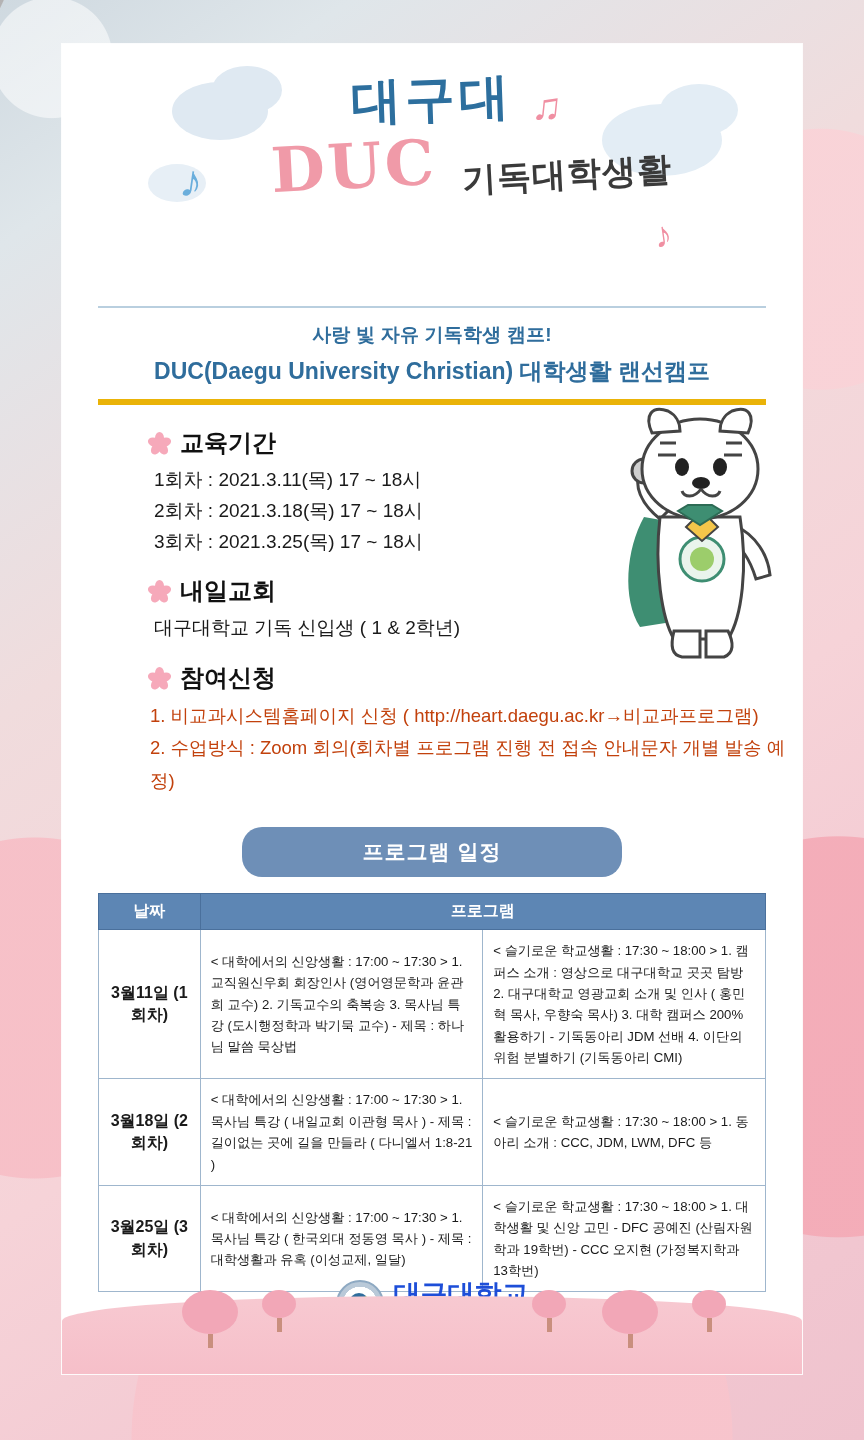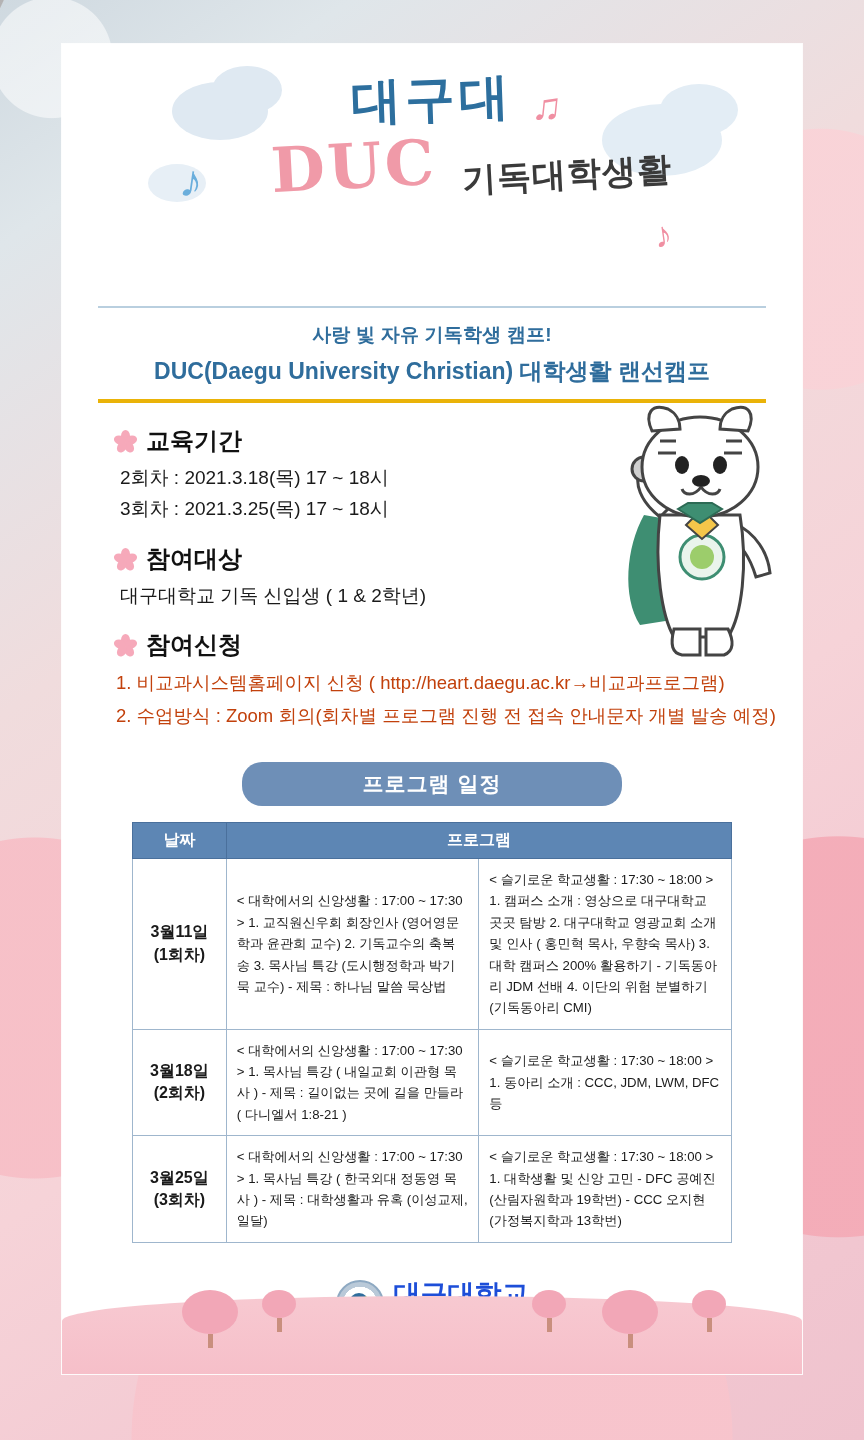--- a/index.html
+++ b/index.html
@@ -68,28 +68,28 @@
     transform:rotate(-3deg);
   }
   .note{position:absolute;color:#e98da0;font-size:34px;}
   .n1{left:118px;top:110px;color:#6aaedc;font-size:46px;transform:rotate(8deg);}
   .n2{left:470px;top:40px;font-size:40px;color:#f08fa2;transform:rotate(6deg);}
   .n3{left:592px;top:170px;font-size:36px;color:#f08fa2;transform:rotate(-8deg);}
 
   
   .tagline{
     margin:4px 36px 0;padding:14px 0 12px;
-    border-top:2px solid #b9cfdf;border-bottom:4px solid #eab308;
+    border-top:2px solid #b9cfdf;border-bottom:6px solid #eab308;
     text-align:center;color:#2f6d9c;
   }
   .tag1{font-size:19px;font-weight:bold;letter-spacing:.2px;}
   .tag2{font-size:23px;font-weight:bold;margin-top:8px;}
 
   
-  .info{position:relative;padding:22px 8px 0 52px;color:#1f1f1f;}
+  .info{position:relative;padding:22px 8px 0 52px;color:#1f1f1f;margin-left:34px;}
   .sec-head{display:flex;align-items:center;gap:10px;margin-bottom:6px;}
   .blossom{
     width:22px;height:22px;flex:none;position:relative;
   }
   .blossom span{
     position:absolute;left:7px;top:0;width:9px;height:12px;border-radius:50% 50% 50% 50%;
     background:#f6a9ba;transform-origin:50% 100%;
   }
   .blossom span:nth-child(1){transform:rotate(0deg);}
   .blossom span:nth-child(2){transform:rotate(72deg);}
@@ -100,28 +100,28 @@
   .lines{font-size:19px;line-height:1.62;margin:2px 0 18px 6px;color:#1a1a1a;}
   .lines div{white-space:pre;}
 
   .apply-lines{font-size:18.5px;line-height:1.75;margin:4px 0 0 2px;color:#c2410c;}
 
   
   .mascot{position:absolute;right:-10px;top:-6px;width:230px;height:280px;}
 
   
   .banner{
-    margin:30px auto 0;width:380px;height:44px;border-radius:20px;
+    margin:30px auto 0;width:380px;height:50px;border-radius:20px;
     background:#6e8fb7;color:#fff;font-size:21px;font-weight:bold;
     display:flex;align-items:center;justify-content:center;letter-spacing:1px;
   }
 
   
   table{
-    width:600px;margin:16px auto 0;border-collapse:collapse;
+    width:668px;margin:16px auto 0;border-collapse:collapse;
     font-size:13.2px;color:#1a1a1a;background:#fff;
   }
   th{
     background:#5d86b4;color:#fff;font-size:16px;font-weight:bold;
     border:1px solid #4a709c;padding:7px 4px;
   }
   td{border:1px solid #9fb6cd;vertical-align:middle;padding:10px 10px;}
   td.date{width:88px;text-align:center;font-size:16px;font-weight:bold;line-height:1.4;}
   td.cell{width:290px;line-height:1.62;}
 
@@ -218,33 +218,34 @@
       <div class="blossom">
           <span></span>
           <span></span>
           <span></span>
           <span></span>
           <span></span>
         </div>
       <div class="sec-title">교육기간</div>
     </div>
     <div class="lines">
+      <div>1회차 : 2021.3.11(목) 17 ~ 18시</div>
       <div>2회차 : 2021.3.18(목) 17 ~ 18시</div>
       <div>3회차 : 2021.3.25(목) 17 ~ 18시</div>
     </div>
 
     <div class="sec-head">
       <div class="blossom">
           <span></span>
           <span></span>
           <span></span>
           <span></span>
           <span></span>
         </div>
-      <div class="sec-title">참여대상</div>
+      <div class="sec-title">내일교회</div>
     </div>
     <div class="lines">
       <div>대구대학교 기독 신입생 ( 1 &amp; 2학년)</div>
     </div>
 
     <div class="sec-head">
       <div class="blossom">
           <span></span>
           <span></span>
           <span></span>

